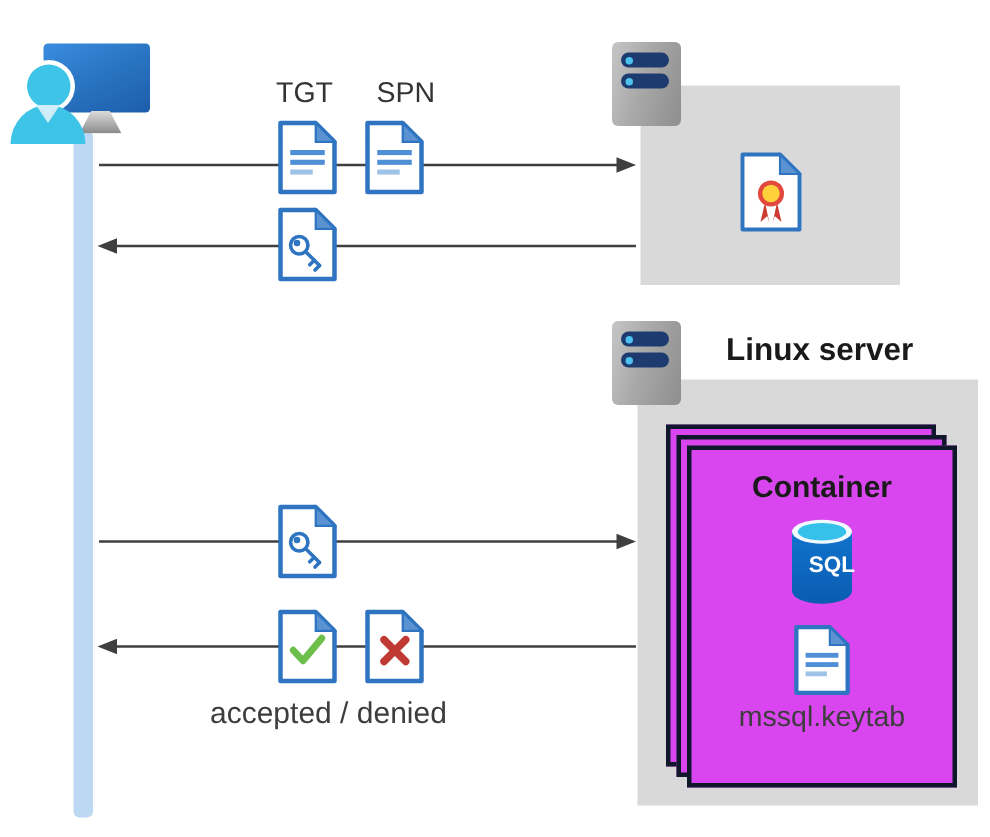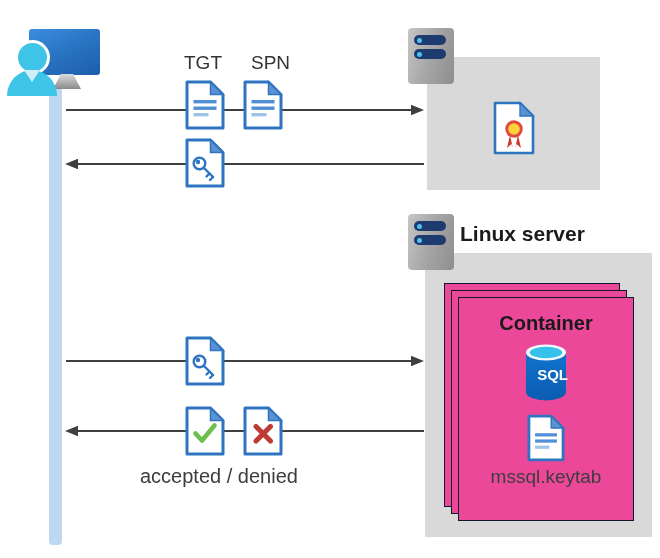--- a/index.html
+++ b/index.html
@@ -65,21 +65,21 @@
     position: absolute; left: 6px; width: 32px; height: 10px;
     border-radius: 5px; background: #1e3b70;
   }
   .pill-dot {
     position: absolute; left: 3px; top: 2.5px; width: 5px; height: 5px;
     border-radius: 50%; background: #4cc2ee; display: block;
   }
 
   
   .card {
-    background: #ec4899; border: 1px solid #0f172a;
+    background: #d946ef; border: 3px solid #0f172a;
     width: 174px; height: 222px; z-index: 1;
   }
   .card-front {
     display: flex; flex-direction: column; align-items: center;
     z-index: 2;
   }
   .card-front .title { margin-top: 13px; font-size: 20px; }
 
   .sql-icon { position: relative; width: 44px; height: 58px; margin-top: 9px; }
   .sql-text {
@@ -208,21 +208,21 @@
 
   <div class="abs panel ls-panel"></div>
   <div class="abs server-icon" style="left:408px; top:214px;">
     <div class="server-pill" style="top:7px">
       <span class="pill-dot"></span>
     </div>
     <div class="server-pill" style="top:21px">
       <span class="pill-dot"></span>
     </div>
   </div>
-  <div class="abs title" style="left:460px; top:221px;">Linux server</div>
+  <div class="abs title" style="left:484px; top:221px;">Linux server</div>
 
   <div class="abs card" style="left:444px; top:283px;"></div>
   <div class="abs card" style="left:451px; top:290px;"></div>
   <div class="abs card card-front" style="left:458px; top:297px;">
     <div class="title">Container</div>
 
     <div class="sql-icon">
       <svg width="44" height="58" viewBox="0 0 44 58">
         <defs>
           <linearGradient id="sqlbody" x1="0" y1="0" x2="0" y2="1">

